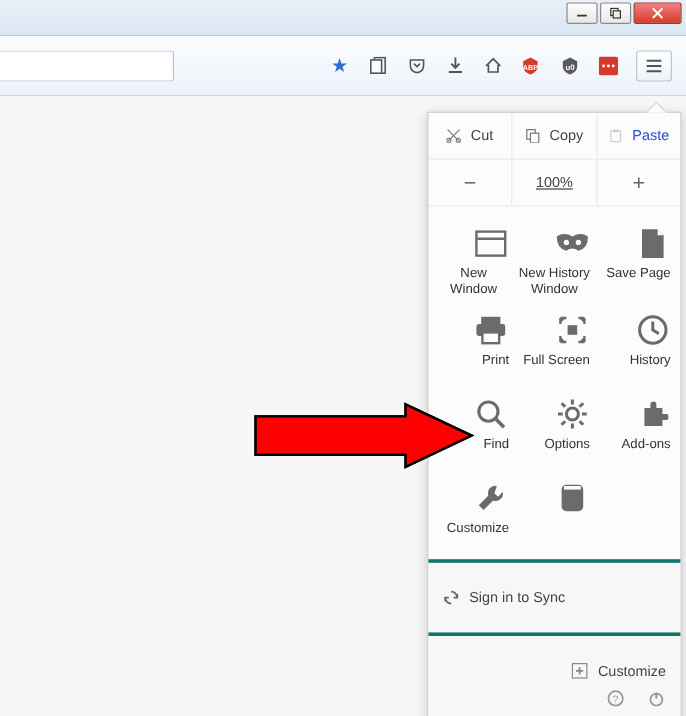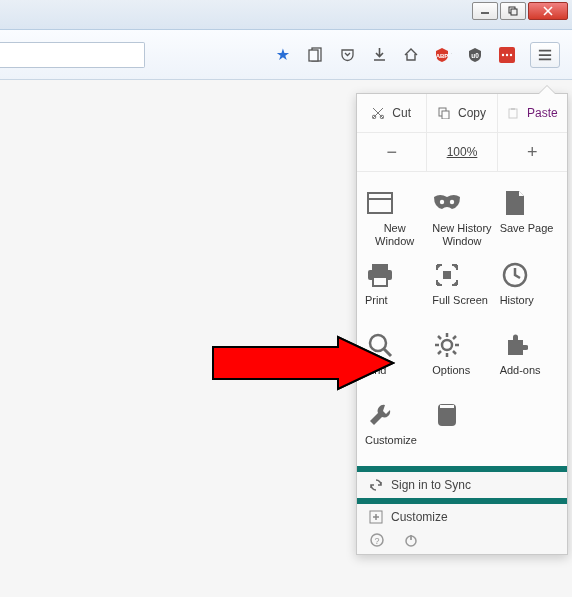--- a/index.html
+++ b/index.html
@@ -34,33 +34,33 @@
 .menu-panel { position:absolute; top:93px; right:4px; width:212px; background:#fcfcfc;
   border:1px solid #c9c9c9; box-shadow:0 3px 10px rgba(0,0,0,.18); z-index:20; }
 .menu-panel::before { content:""; position:absolute; top:-8px; right:12px; width:0; height:0;
   border-left:8px solid transparent; border-right:8px solid transparent; border-bottom:8px solid #fcfcfc;
   filter: drop-shadow(0 -1px 0 #c9c9c9); }
 
 .edit-row, .zoom-row { display:flex; border-bottom:1px solid #eaeaea; }
 .edit-cell, .zoom-cell { flex:1; display:flex; align-items:center; justify-content:center;
   height:38px; font-size:12px; color:#444; gap:8px; border-right:1px solid #eaeaea; cursor:pointer; }
 .edit-cell:last-child, .zoom-cell:last-child { border-right:none; }
-.edit-cell.disabled { color:#701a75; cursor:default; }
+.edit-cell.disabled { color:#1d4ed8; cursor:default; }
 .zoom-cell.val { cursor:default; font-weight:500;text-decoration:underline; }
 
 .grid { display:flex; flex-wrap:wrap; padding:8px 4px 4px; }
-.tool { width:33.33%; padding:8px 4px 4px; display:flex; flex-direction:column; align-items:flex-start;
+.tool { width:33.33%; padding:8px 4px 4px; display:flex; flex-direction:column; align-items:flex-end;
   gap:4px; cursor:pointer; }
 .tool-icon { width:30px; height:30px; display:flex; align-items:center; justify-content:center; }
 .tool-icon svg { fill:#6b6b6b; }
 .tool-label { font-size:11px; color:#333; text-align:center; line-height:1.2; min-height:24px;
   display:flex; align-items:flex-start; justify-content:center; }
 
-.footer-row { border-top:6px solid #0f766e; padding:6px 12px; font-size:12px; color:#444;
-  display:flex; align-items:flex-start; gap:8px; cursor:pointer; background:#f7f7f7; }
+.footer-row { border-top:3px solid #0f766e; padding:22px 12px; font-size:12px; color:#444;
+  display:flex; align-items:flex-end; gap:8px; cursor:pointer; background:#f7f7f7; }
 .footer-row.last { justify-content:space-between;flex-direction:column; }
 .footer-left { display:flex; align-items:center; gap:8px; }
 .footer-icons { display:flex; gap:18px; }
 .f-icon { width:16px; height:16px; display:flex; align-items:center; justify-content:center;
   color:#888; cursor:pointer; }
 
 .arrow { position:absolute; top:335px; left:208px; z-index:30; pointer-events:none; }
 </style>
 </head>
 <body>

